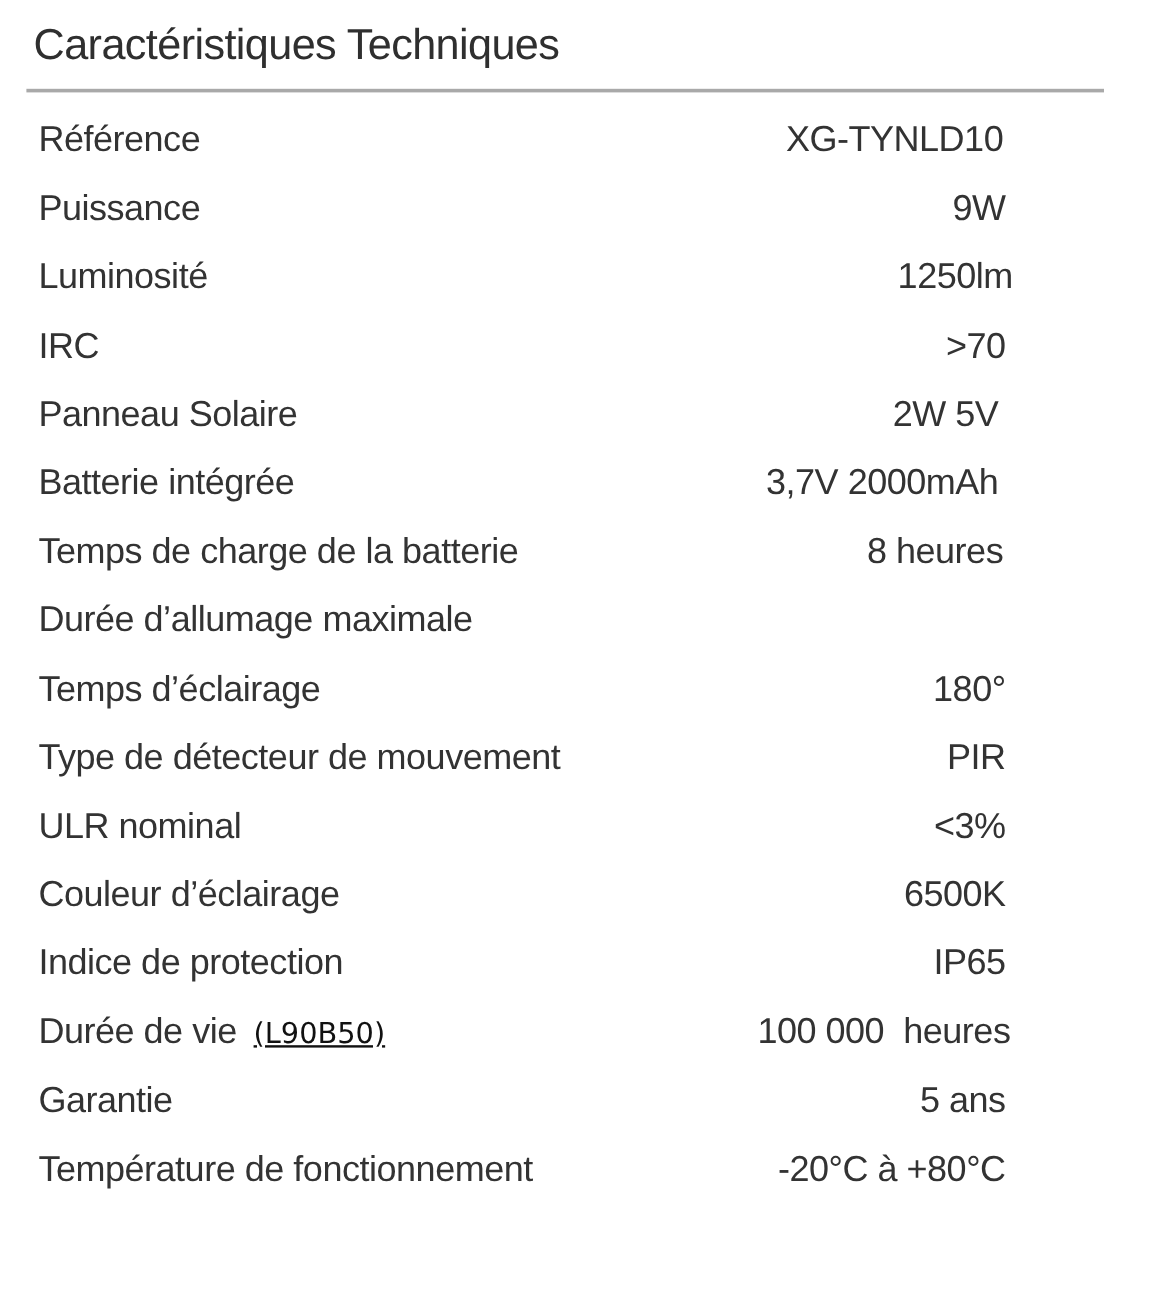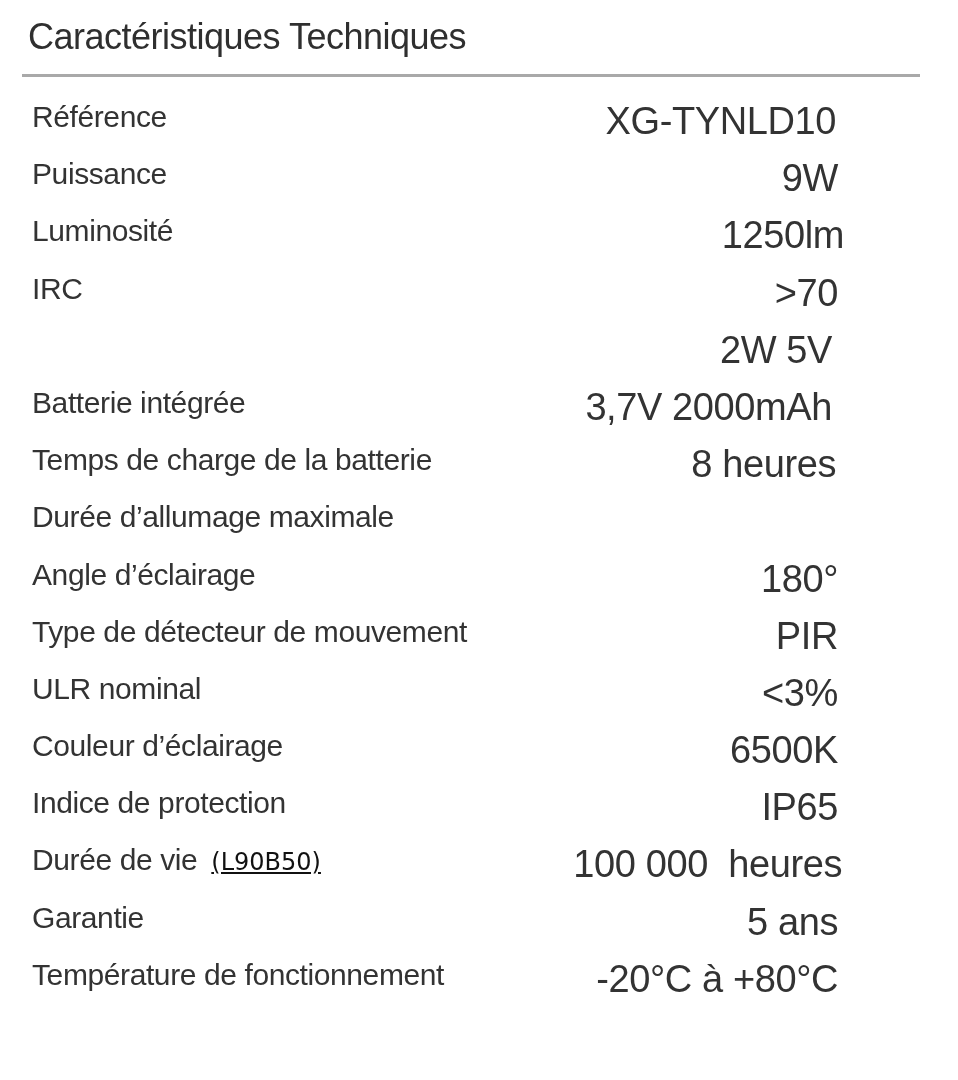--- a/index.html
+++ b/index.html
@@ -3,21 +3,21 @@
   <meta charset="utf-8">
   <style>
     html, body { margin: 0; padding: 0; background: #ffffff; }
     body { width: 958px; height: 1080px; position: relative; overflow: hidden;
            font-family: "Liberation Sans", sans-serif; color: #333333; }
     .title { position: absolute; left: 28px; top: 16px; font-size: 36px; color: #2f2f2f; letter-spacing: -0.5px; }
     .rule { position: absolute; left: 22px; top: 74px; width: 898px; height: 3px; background: #a9a9a9; }
     .rows { position: absolute; left: 0; top: 90px; width: 882px; }
     .row { position: relative; height: 57.2px; }
     .lab { position: absolute; left: 32px; top: 10px; font-size: 30px; color: #333; letter-spacing: -0.4px; white-space: nowrap; }
-    .val { position: absolute; right: 44px; top: 10px; font-size: 38px; color: #333; letter-spacing: -0.4px; white-space: nowrap; text-align: center; }
+    .val { position: absolute; right: 44px; top: 10px; font-size: 30px; color: #333; letter-spacing: -0.4px; white-space: nowrap; text-align: center; }
     .note { font-family: "DejaVu Sans", sans-serif; font-size: 24px; color: #111; margin-left: 14px; letter-spacing: 0; text-decoration: underline; }
   </style>
 </head>
 <body>
 
 <div class="title">Caractéristiques Techniques</div>
 <div class="rule"></div>
 
 <div class="rows">
   <div class="row">
@@ -30,35 +30,36 @@
     </div>
   <div class="row">
       <span class="lab">Luminosité</span>
       <span class="val" style="right:38px">1250lm</span>
     </div>
   <div class="row">
       <span class="lab">IRC</span>
       <span class="val">&gt;70</span>
     </div>
   <div class="row">
+      <span class="lab">Panneau Solaire</span>
       <span class="val" style="right:50px">2W 5V</span>
     </div>
   <div class="row">
       <span class="lab">Batterie intégrée</span>
       <span class="val" style="right:50px">3,7V 2000mAh</span>
     </div>
   <div class="row">
       <span class="lab">Temps de charge de la batterie</span>
       <span class="val" style="right:46px">8 heures</span>
     </div>
   <div class="row">
       <span class="lab">Durée d’allumage maximale</span>
     </div>
   <div class="row">
-      <span class="lab">Angle d’éclairage</span>
+      <span class="lab">Temps d’éclairage</span>
       <span class="val">180°</span>
     </div>
   <div class="row">
       <span class="lab">Type de détecteur de mouvement</span>
       <span class="val">PIR</span>
     </div>
   <div class="row">
       <span class="lab">ULR nominal</span>
       <span class="val">&lt;3%</span>
     </div>

